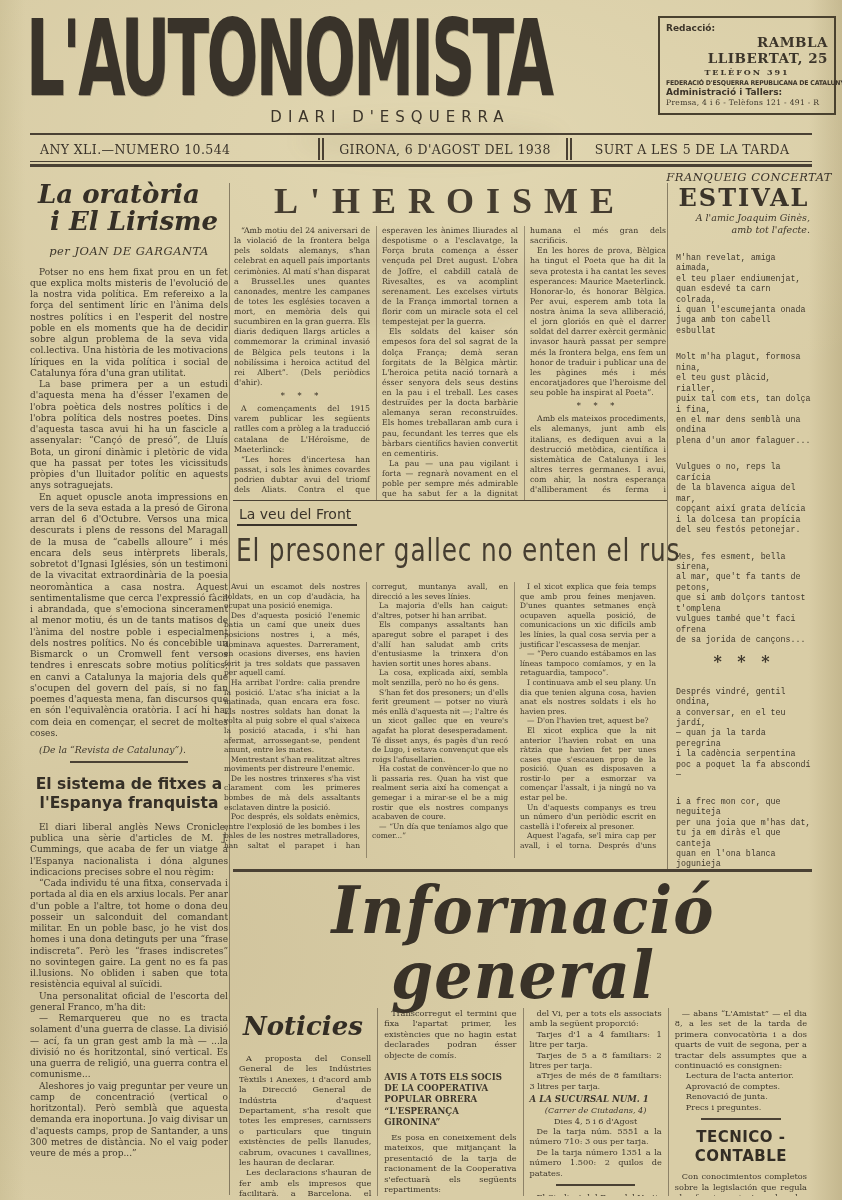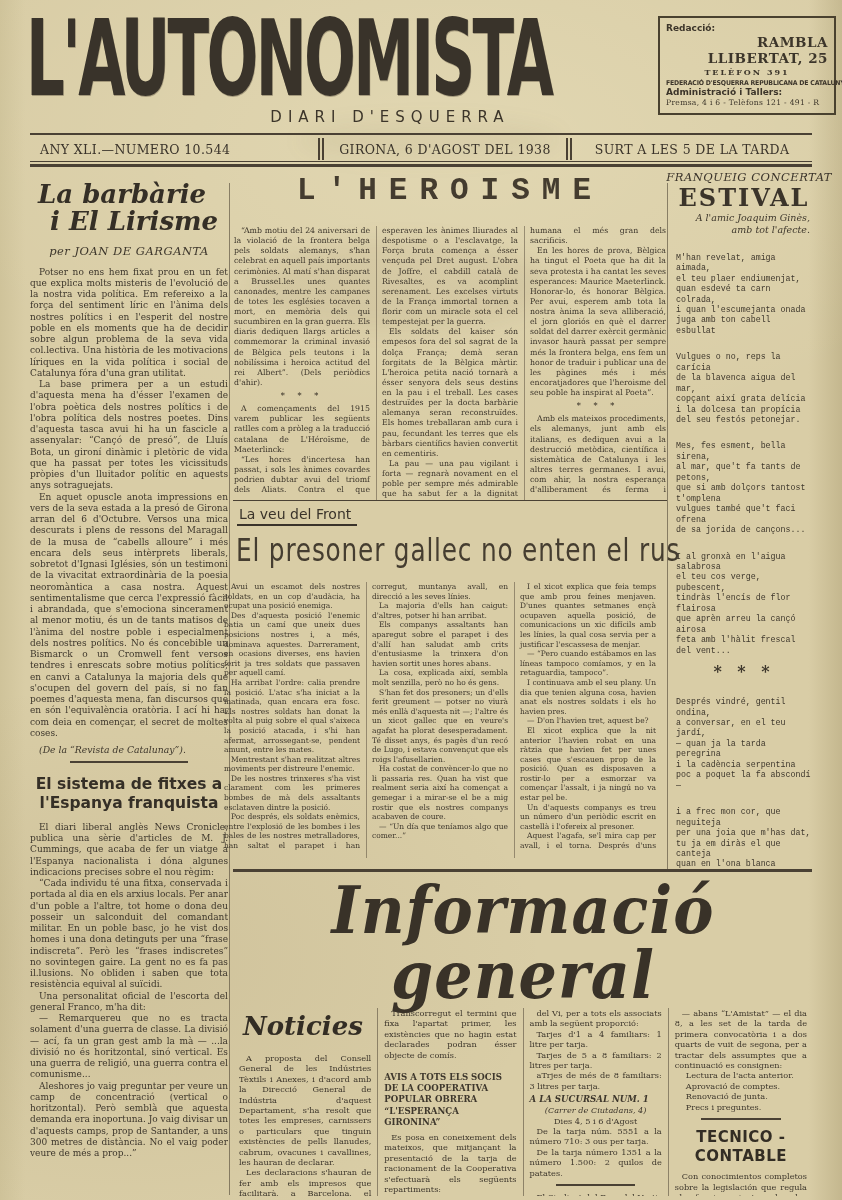--- a/index.html
+++ b/index.html
@@ -63,22 +63,22 @@
     font-size:26px;line-height:1.05;color:#352f26;}
   .pol-t1{text-align:left;padding-left:8px;}
   .pol-t2{text-align:left;padding-left:20px;margin-bottom:8px;}
   .pol-byline{font-style:italic;font-size:11.5px;text-align:center;letter-spacing:.5px;margin-bottom:9px;}
   .leftcol .art-p{font-size:9px;line-height:1.25;}
   .pol-credit{font-style:italic;font-size:9.3px;margin-top:5px;text-indent:9px;}
   .fitxes-title{font-family:"DejaVu Sans", sans-serif;font-weight:bold;font-size:15.5px;
     line-height:1.25;text-align:center;color:#352f26;margin:12px 0 8px 0;}
 
   
-  .hero-title{position:absolute;left:234px;top:173px;width:432px;text-align:center;
-    font-family:Liberation Mono, monospace;font-weight:bold;font-size:31px;letter-spacing:12px;
+  .hero-title{position:absolute;left:234px;top:180px;width:432px;text-align:center;
+    font-family:Liberation Serif, serif;font-weight:bold;font-size:36px;letter-spacing:12px;
     color:#443c2f;}
   .hero-cols{position:absolute;left:234px;top:226px;width:432px;height:274px;overflow:hidden;
     column-count:3;column-gap:12px;column-rule:1px solid rgba(66,56,42,.45);
     font-size:7.8px;line-height:1.3;}
   .hero-cols .art-p{text-indent:7px;}
 
   
   .kicker-rule{left:233px;top:500px;width:434px;height:1px;}
   .kicker{position:absolute;left:237px;top:505px;font-family:"DejaVu Sans", sans-serif;
     font-size:14px;color:#3a332a;border-bottom:2px solid #3a332a;padding:1px 6px 2px 2px;}
@@ -153,21 +153,21 @@
     <div class="dl-sep"></div>
     <div class="dl-cell dl-right">SURT A LES 5 DE LA TARDA</div>
   </div>
   <div class="rule r-date"></div>
   <div class="franqueig">FRANQUEIG CONCERTAT</div>
 
   <div class="vrule v1"></div>
   <div class="vrule v2"></div>
 
   <div class="leftcol">
-    <div class="pol-title pol-t1">La barbàrie</div>
+    <div class="pol-title pol-t1">La oratòria</div>
     <div class="pol-title pol-t2">i El Lirisme</div>
     <div class="pol-byline">per JOAN DE GARGANTA</div>
     <p class="art-p">Potser no ens hem fixat prou en un fet que explica molts misteris de l'evolució de la nostra vida política. Em refereixo a la força del sentiment líric en l'ànima dels nostres polítics i en l'esperit del nostre poble en els moments que ha de decidir sobre algun problema de la seva vida col.lectiva. Una història de les motivacions líriques en la vida política i social de Catalunya fóra d'una gran utilitat.</p>
     <p class="art-p">La base primera per a un estudi d'aquesta mena ha d'ésser l'examen de l'obra poètica dels nostres polítics i de l'obra política dels nostres poetes. Dins d'aquesta tasca avui hi ha un fascicle a assenyalar: “Cançó de presó”, de Lluís Bota, un gironí dinàmic i pletòric de vida que ha passat per totes les vicissituds pròpies d'un lluitador polític en aquests anys sotraguejats.</p>
     <p class="art-p">En aquet opuscle anota impressions en vers de la seva estada a la presó de Girona arran del 6 d'Octubre. Versos una mica descurats i plens de ressons del Maragall de la musa de “cabells alloure” i més encara dels seus intèrprets liberals, sobretot d'Ignasi Iglésies, són un testimoni de la vivacitat extraordinària de la poesia neoromàntica a casa nostra. Aquest sentimentalisme que cerca l'expressió fàcil i abrandada, que s'emociona sincerament al menor motiu, és un de tants matisos de l'ànima del nostre poble i especialment dels nostres polítics. No és concebible un Bismarck o un Cromwell fent versos tendres i enrescats sobre motius polítics; en canvi a Catalunya la majoria dels que s'ocupen del govern del país, si no fan poemes d'aquesta mena, fan discursos que en són l'equivalència oratòria. I ací hi ha, com deia en començar, el secret de moltes coses.</p>
     <div class="pol-credit">(De la “Revista de Catalunay”).</div>
     <div class="minirule"></div>
     <div class="fitxes-title">El sistema de fitxes a l'Espanya franquista</div>
     <p class="art-p">El diari liberal anglès News Cronicle, publica una sèrie d'articles de M. J. Cummings, que acaba de fer un viatge a l'Espanya nacionalista i dóna algunes indicacions precises sobre el nou règim:</p>
     <p class="art-p">“Cada individu té una fitxa, conservada i portada al dia en els arxius locals. Per anar d'un poble a l'altre, tot home o dona deu posseir un salconduit del comandant militar. En un poble basc, jo he vist dos homes i una dona detinguts per una “frase indiscreta”. Però les “frases indiscretes” no sovintegen gaire. La gent no es fa pas il.lusions. No obliden i saben que tota resistència equival al suïcidi.</p>
@@ -218,35 +218,35 @@
 
   <div class="rightcol">
     <div class="est-title">ESTIVAL</div>
     <div class="est-ded">A l'amic Joaquim Ginès,</div>
     <div class="est-ded est-ded2">amb tot l'afecte.</div>
     <div class="stanza">M'han revelat, amiga aimada,
 el teu plaer endiumenjat,
 quan esdevé ta carn colrada,
 i quan l'escumejanta onada
 juga amb ton cabell esbullat</div>
+    <div class="stanza">Molt m'ha plagut, formosa nina,
+el teu gust plàcid, rialler,
+puix tal com ets, tan dolça i fina,
+en el mar dens semblà una ondina
+plena d'un amor falaguer...</div>
     <div class="stanza">Vulgues o no, reps la carícia
 de la blavenca aigua del mar,
 copçant així grata delícia
 i la dolcesa tan propícia
 del seu festós petonejar.</div>
     <div class="stanza">Mes, fes esment, bella sirena,
 al mar, que't fa tants de petons,
 que si amb dolçors tantost t'omplena
 vulgues també que't faci ofrena
 de sa jorida de cançons...</div>
-    <div class="stanza">I al gronxà en l'aigua salabrosa
-el teu cos verge, pubescent,
-tindràs l'encís de flor flairosa
-que aprèn arreu la cançó airosa
-feta amb l'hàlit frescal del vent...</div>
     <div class="sep">* * *</div>
     <div class="stanza">Després vindré, gentil ondina,
 a conversar, en el teu jardí,
 — quan ja la tarda peregrina
 i la cadència serpentina
 poc a poquet la fa abscondí —</div>
     <div class="stanza">i a frec mon cor, que neguiteja
 per una joia que m'has dat,
 tu ja em diràs el que canteja
 quan en l'ona blanca jogunieja

